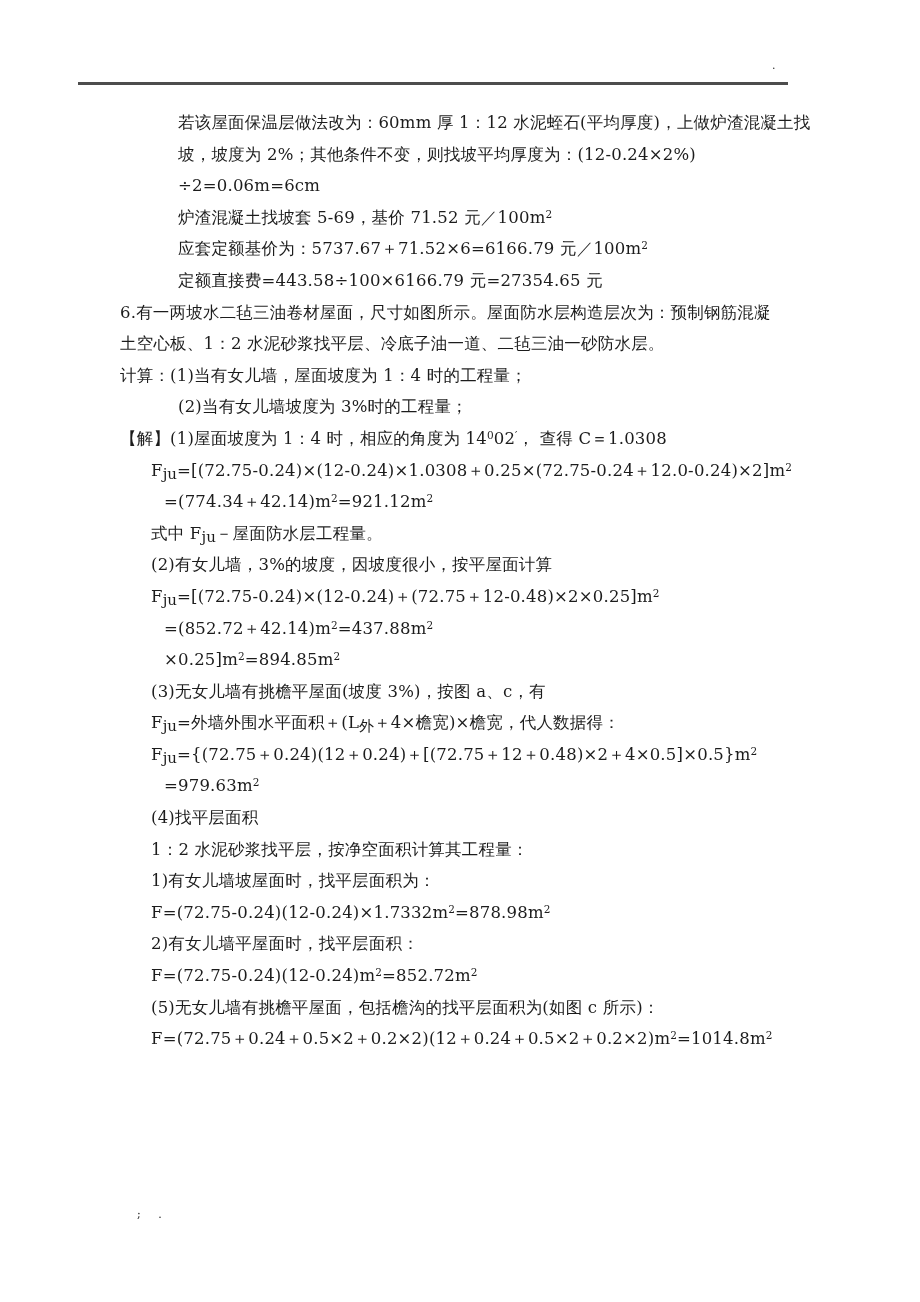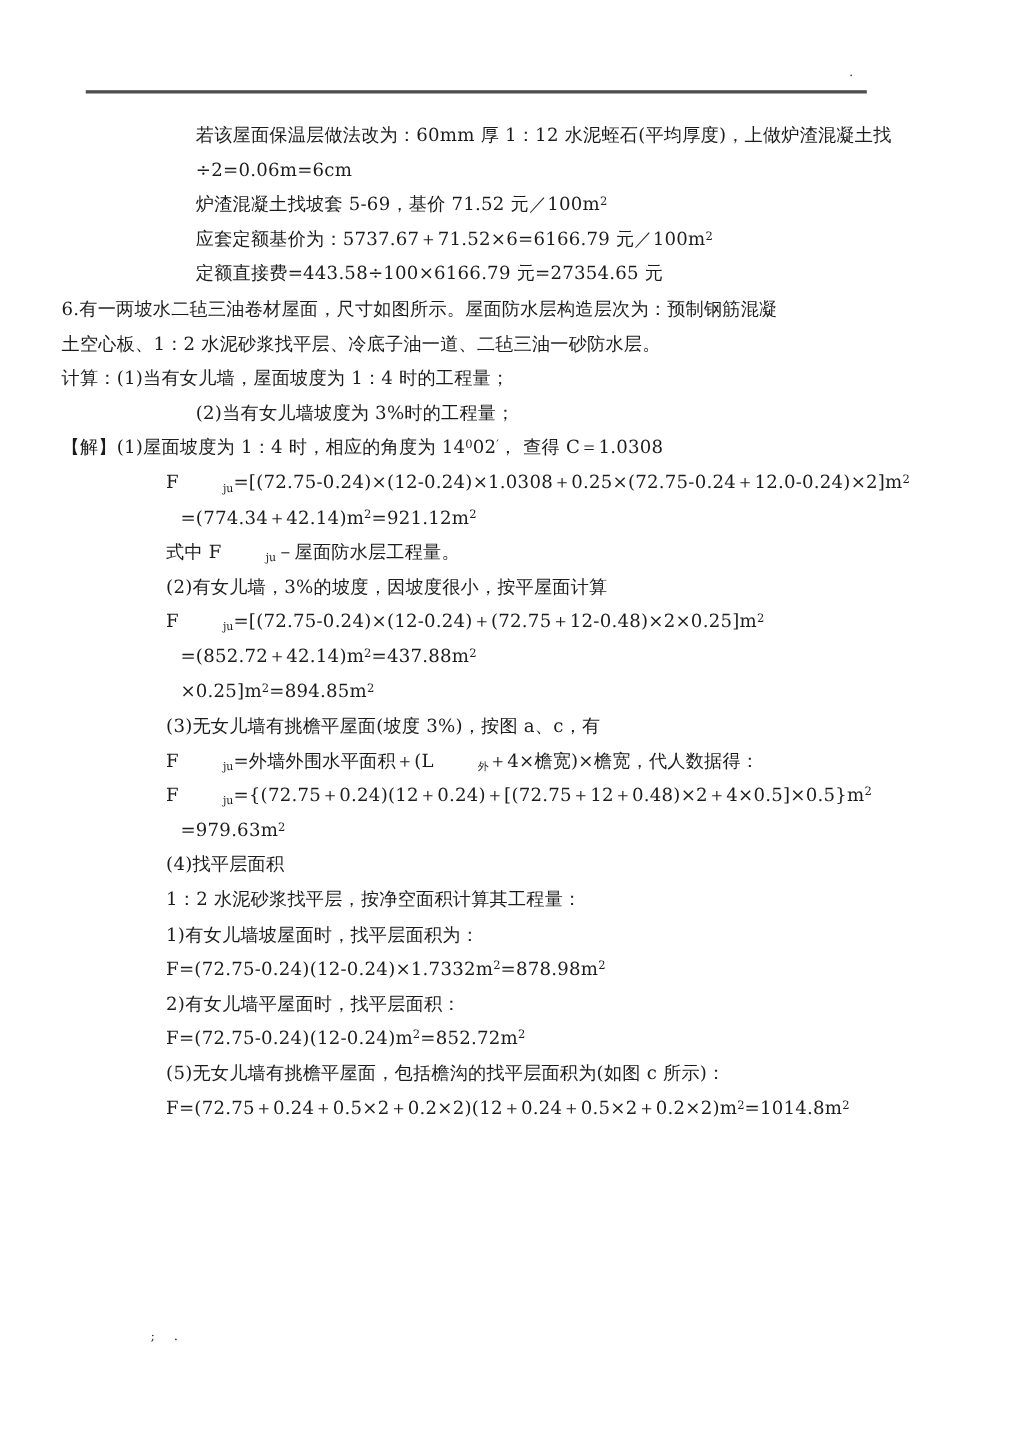--- a/index.html
+++ b/index.html
@@ -37,54 +37,54 @@
     top: 107px;
     width: 920px;
   }
   .line {
     height: 31.6px;
     line-height: 31.6px;
     font-size: 16.5px;
     white-space: nowrap;
     letter-spacing: 0.2px;
   }
-  .l0  { padding-left: 56px; }
+  .l0  { padding-left: 120px; }
   .l1  { padding-left: 151px; }
   .l1b { padding-left: 164px; }
   .l2  { padding-left: 178px; }
   .line sup {
     font-size: 10.5px;
     line-height: 0;
     vertical-align: 5px;
     letter-spacing: 0;
   }
   .line sub {
-    font-size: 10px;
+    font-size: 15px;
     line-height: 0;
     vertical-align: -3px;
     letter-spacing: 0;
-    margin-left: 40px;
   }
   .bottom-marks {
     position: absolute;
     left: 137px;
     top: 1208px;
     font-size: 11px;
     color: #222;
     letter-spacing: 7px;
   }
 </style>
 </head>
 <body>
 
 <div class="top-divider"></div>
 <div class="top-dot">.</div>
 
 <div class="doc-body">
     <div class="line l2"><span>若该屋面保温层做法改为：60mm 厚 1：12 水泥蛭石(平均厚度)，上做炉渣混凝土找</span></div>
+    <div class="line l2"><span>坡，坡度为 2%；其他条件不变，则找坡平均厚度为：(12-0.24×2%)</span></div>
     <div class="line l2"><span>÷2=0.06m=6cm</span></div>
     <div class="line l2"><span>炉渣混凝土找坡套 5-69，基价 71.52 元／100m</span><sup>2</sup></div>
     <div class="line l2"><span>应套定额基价为：5737.67＋71.52×6=6166.79 元／100m</span><sup>2</sup></div>
     <div class="line l2"><span>定额直接费=443.58÷100×6166.79 元=27354.65 元</span></div>
     <div class="line l0"><span>6.有一两坡水二毡三油卷材屋面，尺寸如图所示。屋面防水层构造层次为：预制钢筋混凝</span></div>
     <div class="line l0"><span>土空心板、1：2 水泥砂浆找平层、冷底子油一道、二毡三油一砂防水层。</span></div>
     <div class="line l0"><span>计算：(1)当有女儿墙，屋面坡度为 1：4 时的工程量；</span></div>
     <div class="line l2"><span>(2)当有女儿墙坡度为 3%时的工程量；</span></div>
     <div class="line l0"><span>【解】(1)屋面坡度为 1：4 时，相应的角度为 14</span><sup>0</sup><span>02</span><sup>′</sup><span>， 查得 C＝1.0308</span></div>
     <div class="line l1"><span>F</span><sub>ju</sub><span>=[(72.75-0.24)×(12-0.24)×1.0308＋0.25×(72.75-0.24＋12.0-0.24)×2]m</span><sup>2</sup></div>

